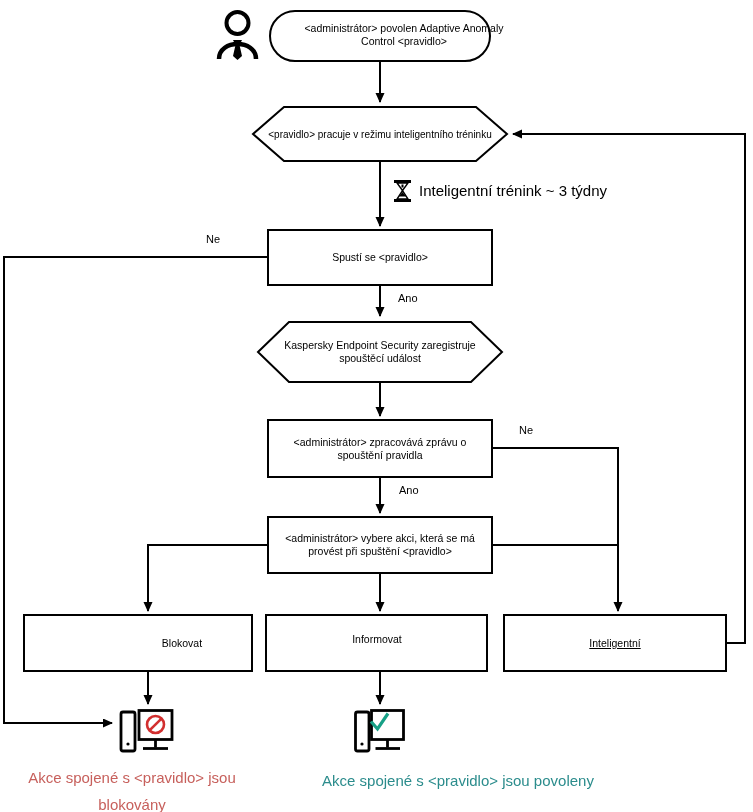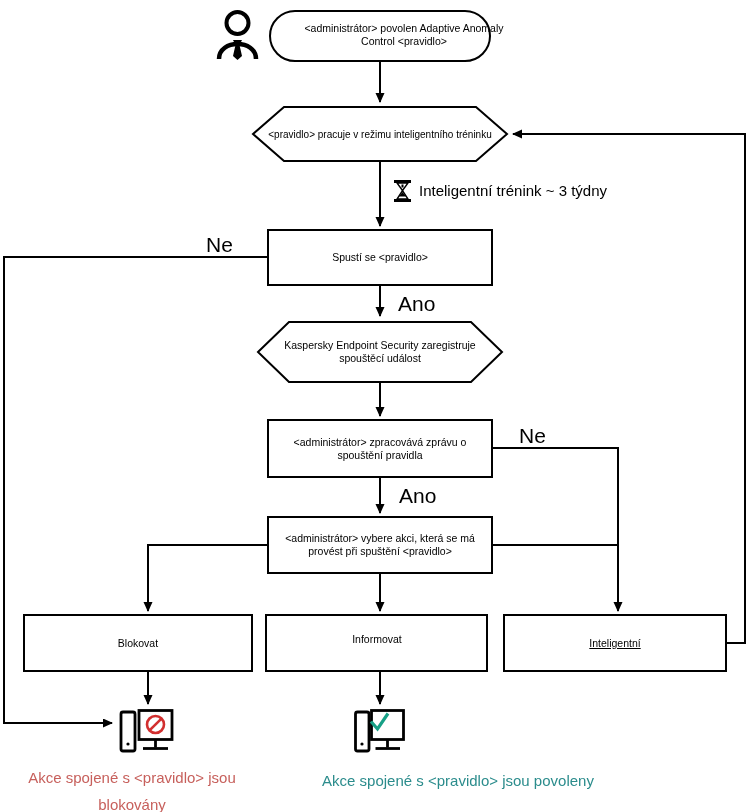--- a/index.html
+++ b/index.html
@@ -13,21 +13,21 @@
   svg.layer{position:absolute;left:0;top:0;}
   .node-text{
     position:absolute;
     display:flex;align-items:center;justify-content:center;
     text-align:center;
     font-size:10.5px;line-height:13px;color:#000;
   }
   .nowrap{white-space:nowrap;}
   .edge-label{
     position:absolute;
-    font-size:21px;color:#000;text-align:right;
+    font-size:11px;color:#000;text-align:right;
   }
   .note-label{
     position:absolute;
     font-size:15px;color:#000;
   }
   .result-text{
     position:absolute;
     font-size:15px;line-height:27px;text-align:center;
   }
   .result-blocked{color:#c7605c;}
@@ -117,21 +117,21 @@
   <div class="note-label" style="left:419px;top:182px;">Inteligentní trénink ~ 3 týdny</div>
 
   <div class="node-text" style="left:270px;top:230px;width:220px;height:55px;">Spustí se &lt;pravidlo&gt;</div>
 
   <div class="node-text" style="left:272px;top:322px;width:216px;height:60px;">Kaspersky Endpoint Security zaregistruje spouštěcí událost</div>
 
   <div class="node-text" style="left:278px;top:420px;width:204px;height:57px;">&lt;administrátor&gt; zpracovává zprávu o spouštění pravidla</div>
 
   <div class="node-text" style="left:278px;top:517px;width:204px;height:56px;">&lt;administrátor&gt; vybere akci, která se má provést při spuštění &lt;pravidlo&gt;</div>
 
-  <div class="node-text" style="left:26px;top:615px;width:224px;height:56px;">Blokovat</div>
+  <div class="node-text" style="left:26px;top:615px;width:224px;height:56px;padding-left:44px;">Blokovat</div>
 
   <div class="node-text" style="left:268px;top:615px;width:218px;height:48px;">Informovat</div>
 
   <div class="node-text" style="left:506px;top:615px;width:218px;height:56px;text-decoration:underline;">Inteligentní</div>
 
   <div class="edge-label" style="left:206px;top:233px;">Ne</div>
   <div class="edge-label" style="left:398px;top:292px;">Ano</div>
   <div class="edge-label" style="left:519px;top:424px;">Ne</div>
   <div class="edge-label" style="left:399px;top:484px;">Ano</div>
 

